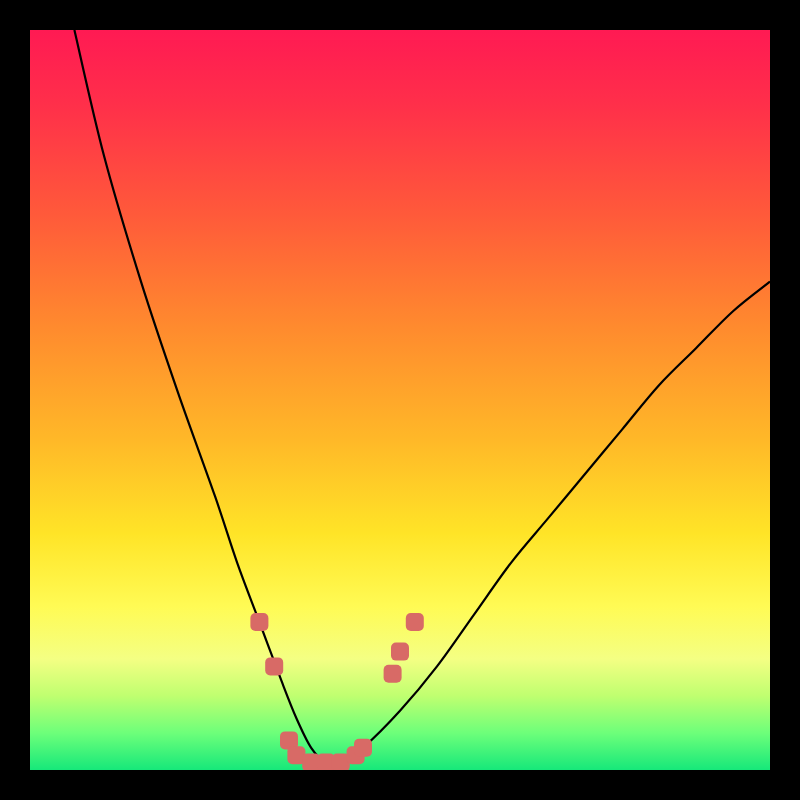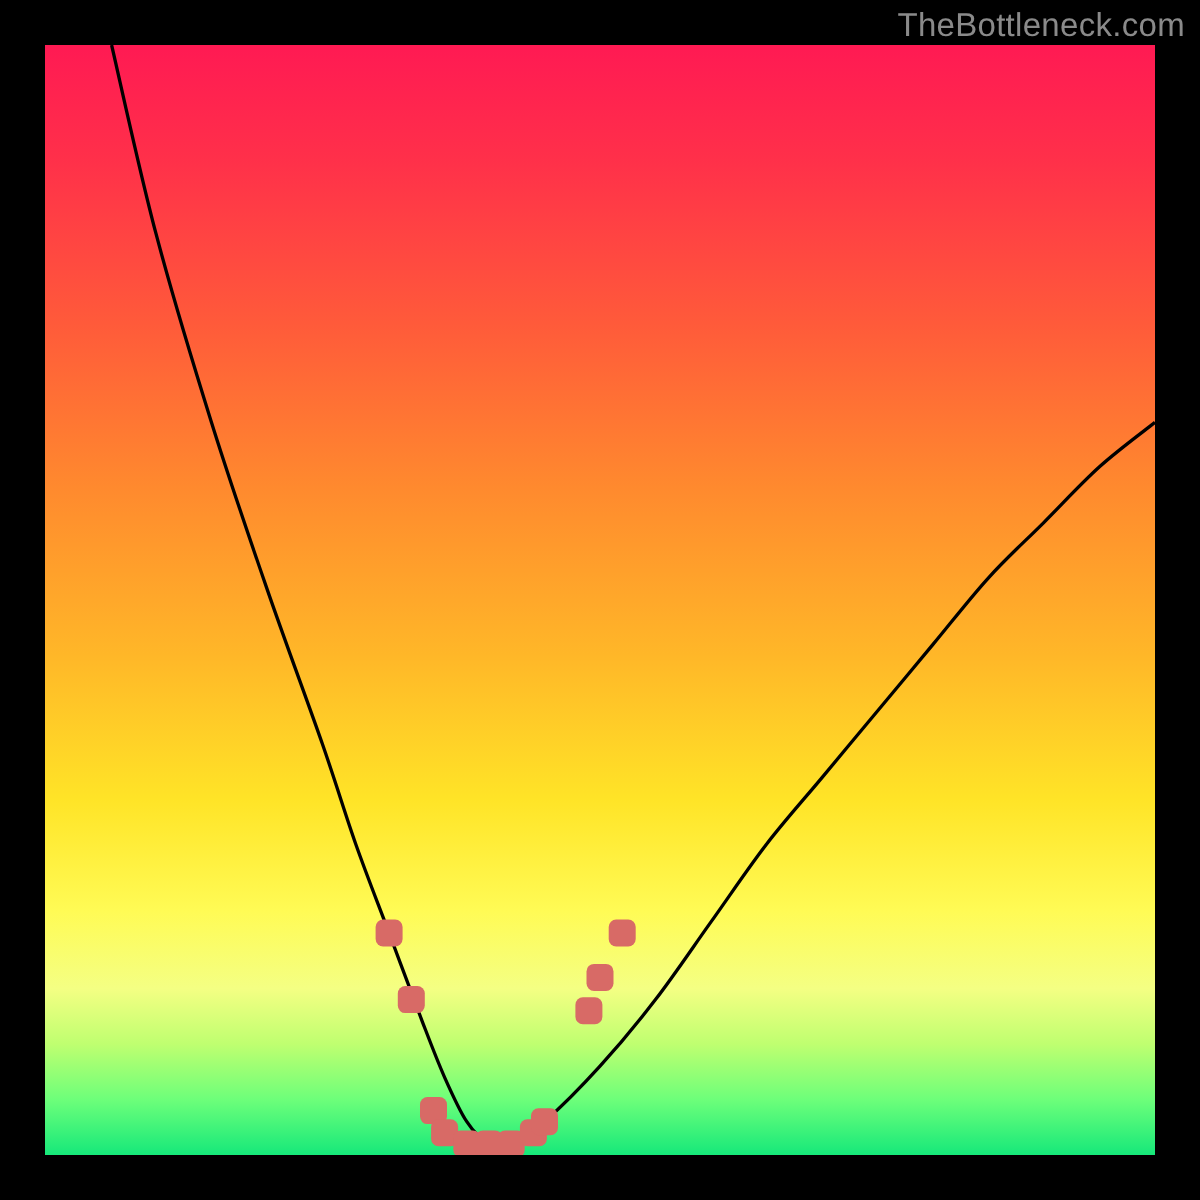--- a/index.html
+++ b/index.html
@@ -56,21 +56,20 @@
   svg.curve {
     position: absolute;
     inset: 0;
   }
 </style>
 </head>
 <body>
 
 <div class="frame">
 
-  <div class="watermark">TheBottleneck.com</div>
 
   <div class="plot-area">
     <div class="gradient"></div>
 
     <svg class="curve" viewBox="0 0 740 740" preserveAspectRatio="none">
       <path fill="none" stroke="#000" stroke-width="2.2" d="M 44.4,0 C 49.33333333333333,20.96666666666668 62.9,83.86666666666673 74,125.80000000000007 C 85.1,167.7333333333334 98.66666666666667,212.13333333333333 111,251.59999999999997 C 123.33333333333333,291.0666666666666 135.66666666666666,326.8333333333333 148,362.59999999999997 C 160.33333333333334,398.3666666666666 175.13333333333333,437.8333333333333 185,466.2 C 194.86666666666667,494.56666666666666 199.8,511.83333333333326 207.20000000000002,532.8 C 214.60000000000002,553.7666666666667 222,572.2666666666667 229.4,592 C 236.8,611.7333333333333 245.43333333333337,635.1666666666667 251.60000000000002,651.2 C 257.7666666666667,667.2333333333333 261.46666666666664,677.1 266.4,688.2 C 271.3333333333333,699.3000000000001 276.26666666666665,710.4 281.2,717.8 C 286.1333333333333,725.1999999999999 291.06666666666666,730.1333333333333 296,732.6 C 300.93333333333334,735.0666666666667 304.6333333333333,735.0666666666667 310.8,732.6 C 316.9666666666667,730.1333333333333 323.1333333333333,726.4333333333333 333,717.8 C 342.8666666666667,709.1666666666666 357.66666666666663,694.3666666666666 370,680.8 C 382.33333333333337,667.2333333333333 394.66666666666674,652.4333333333333 407.00000000000006,636.4 C 419.33333333333337,620.3666666666667 431.6666666666667,601.8666666666667 444,584.6 C 456.3333333333333,567.3333333333334 468.6666666666667,548.8333333333333 481,532.8 C 493.3333333333333,516.7666666666667 505.6666666666667,503.2 518,488.4 C 530.3333333333334,473.59999999999997 542.6666666666666,458.8 555,444 C 567.3333333333334,429.2 579.6666666666666,414.4 592,399.59999999999997 C 604.3333333333334,384.79999999999995 616.6666666666666,368.76666666666665 629,355.2 C 641.3333333333334,341.6333333333333 653.6666666666666,330.53333333333336 666,318.20000000000005 C 678.3333333333334,305.86666666666673 690.6666666666666,292.3 703,281.2 C 715.3333333333334,270.09999999999997 733.8333333333334,256.5333333333333 740,251.59999999999997"></path>
       <g>
           <rect x="220.4" y="583" width="18" height="18" rx="5" ry="5" fill="#d86a66"></rect>
           <rect x="235.20000000000002" y="627.4" width="18" height="18" rx="5" ry="5" fill="#d86a66"></rect>
           <rect x="250" y="701.4" width="18" height="18" rx="5" ry="5" fill="#d86a66"></rect>

